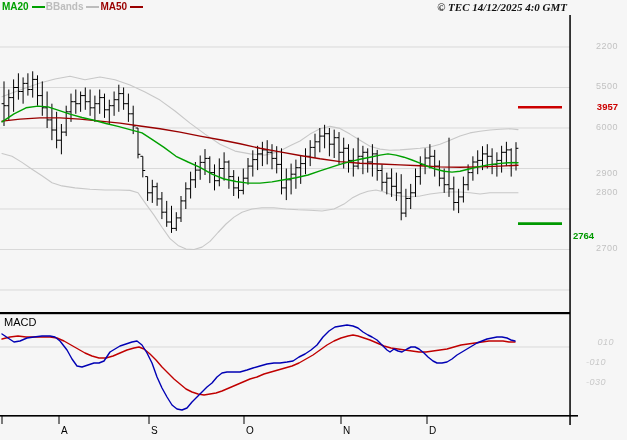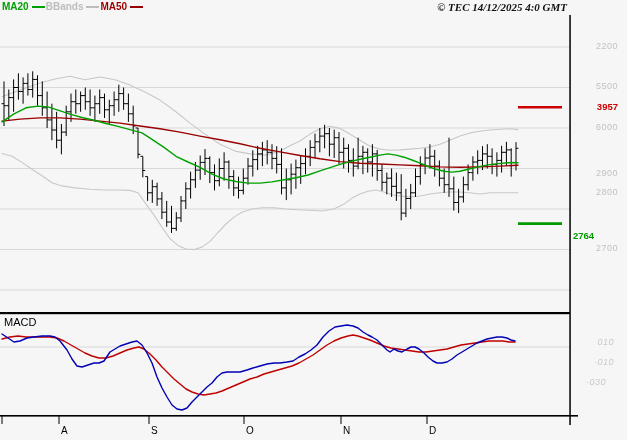--- a/index.html
+++ b/index.html
@@ -75,21 +75,21 @@
   <span class="ptick" style="top:122px;">6000</span>
   <span class="ptick" style="top:168px;">2900</span>
   <span class="ptick" style="top:187px;">2800</span>
   <span class="ptick" style="top:243px;text-align:right;">2700</span>
 
   <span class="marker-high" style="top:101px;color:#CC0000;">3957</span>
   <span class="marker-low" style="top:230px;color:#009900;">2764</span>
 
   <div class="macd-title">MACD</div>
   <span class="mtick" style="top:337px;">010</span>
-  <span class="mtick" style="top:357px;">-010</span>
+  <span class="mtick" style="top:357px;text-align:center;">-010</span>
   <span class="mtick" style="top:377px;text-align:center;">-030</span>
 
   <span class="month" style="left:61px;">A</span>
   <span class="month" style="left:151px;">S</span>
   <span class="month" style="left:246px;">O</span>
   <span class="month" style="left:343px;">N</span>
   <span class="month" style="left:429px;">D</span>
 
 </div>
 

